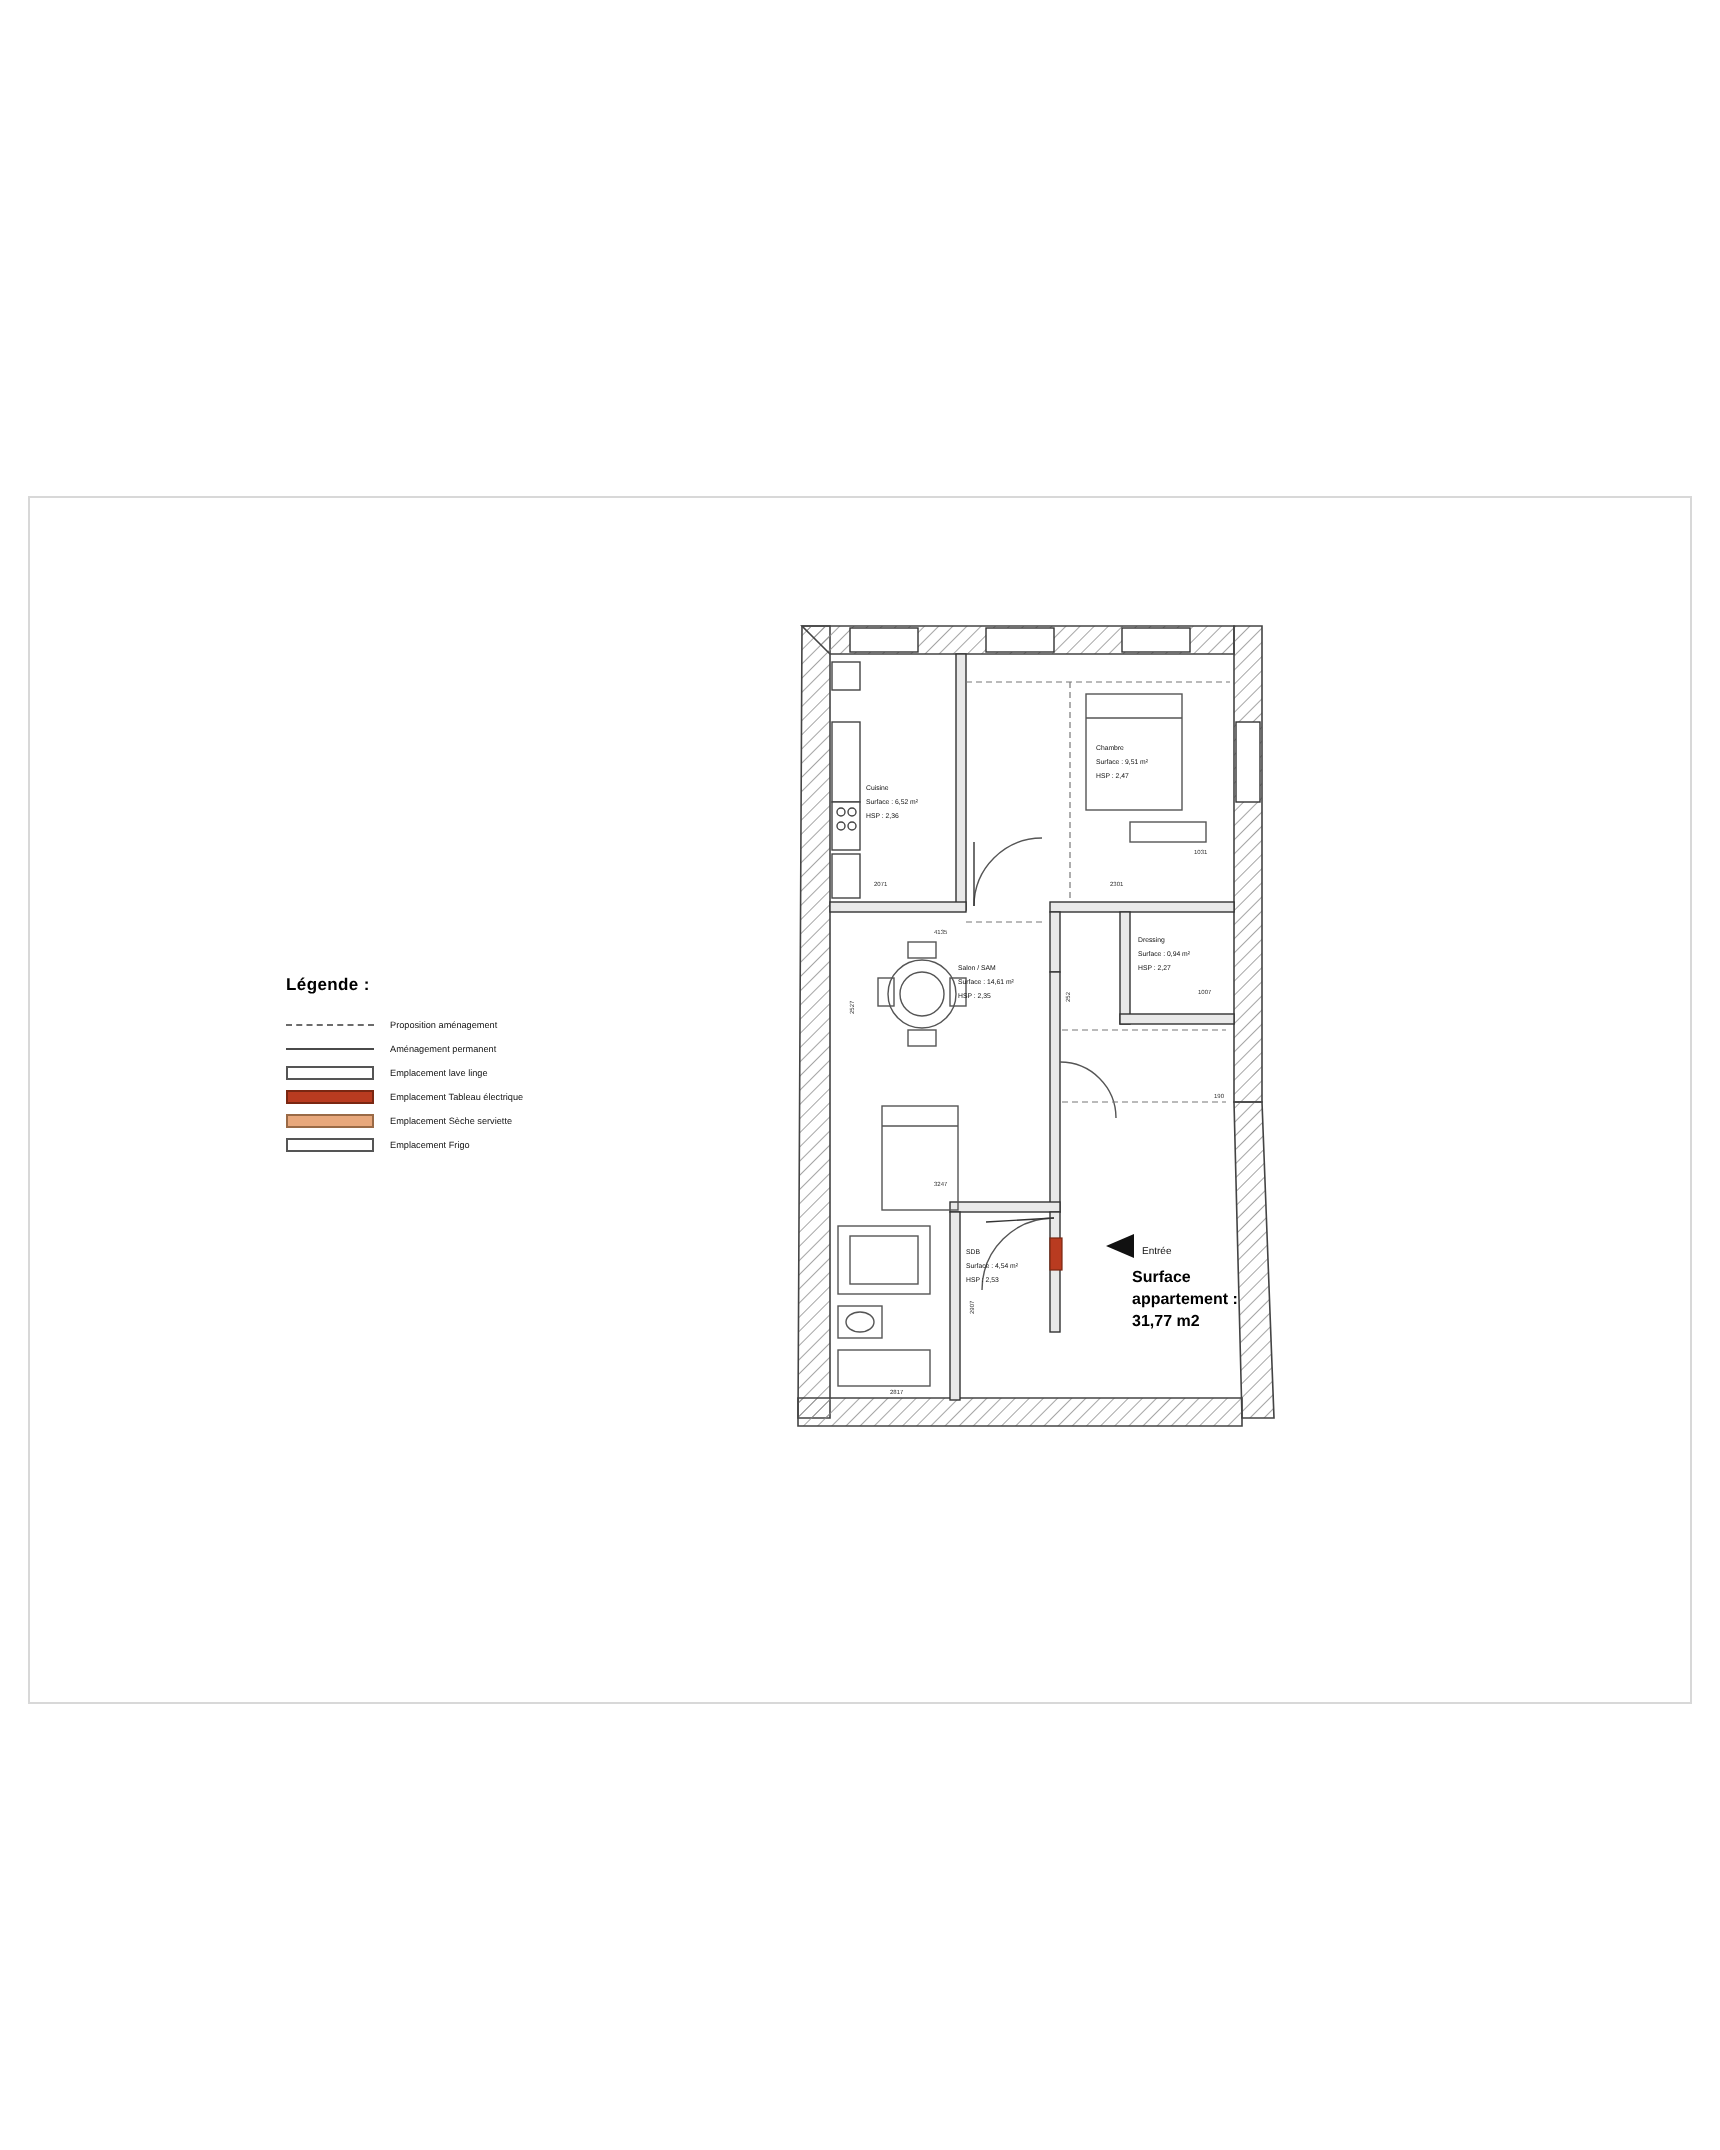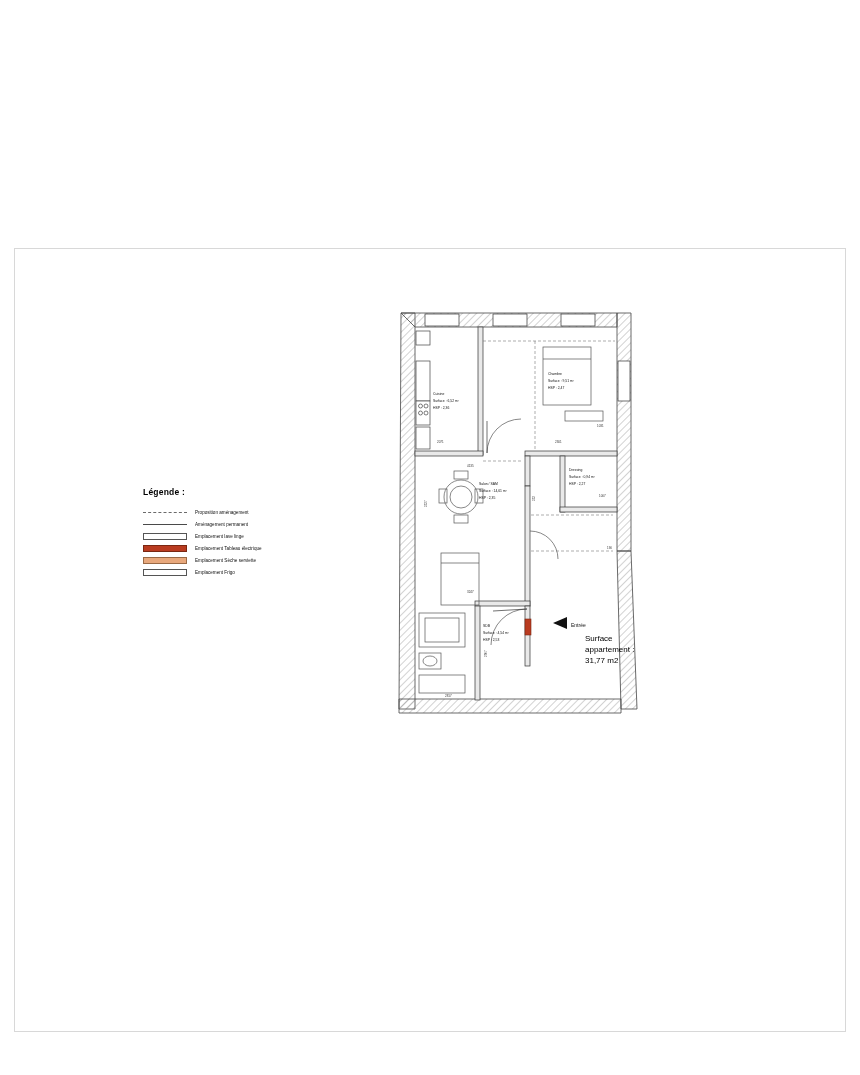--- a/index.html
+++ b/index.html
@@ -20,21 +20,21 @@
     width: 860px;
     height: 1075px;
     background: #ffffff;
   }
   
   .sheet {
     position: absolute;
     left: 14px;
     top: 248px;
     width: 832px;
-    height: 784px;
+    height: 604px;
     background: #ffffff;
     border: 1px solid #d8d8d8;
     box-sizing: border-box;
   }
   .sheet-inner {
     position: absolute;
     left: 0; top: 0;
     width: 100%;
     height: 100%;
   }
@@ -98,25 +98,26 @@
     left: 360px;
     top: 52px;
     width: 270px;
     height: 420px;
   }
   .plan svg { display: block; }
 
   
   .surface-note {
     position: absolute;
-    left: 570px;
+    left: 551px;
     top: 385px;
     font-size: 8px;
     line-height: 1.35;
     color: #000;
+    font-weight: bold;
   }
 
   
   .room-label { font-size: 3.4px; fill: #111; font-family: "Liberation Sans", sans-serif; }
   .dim-label { font-size: 3px; fill: #333; font-family: "Liberation Sans", sans-serif; }
   .entry-label { font-size: 5px; fill: #111; font-family: "Liberation Sans", sans-serif; }
 </style>
 </head>
 <body>
 

